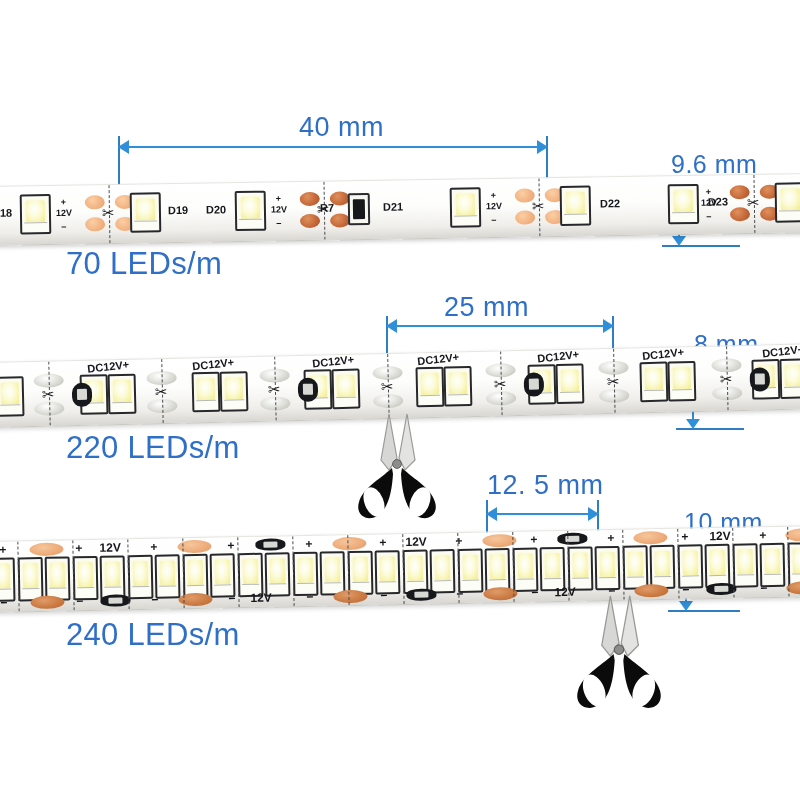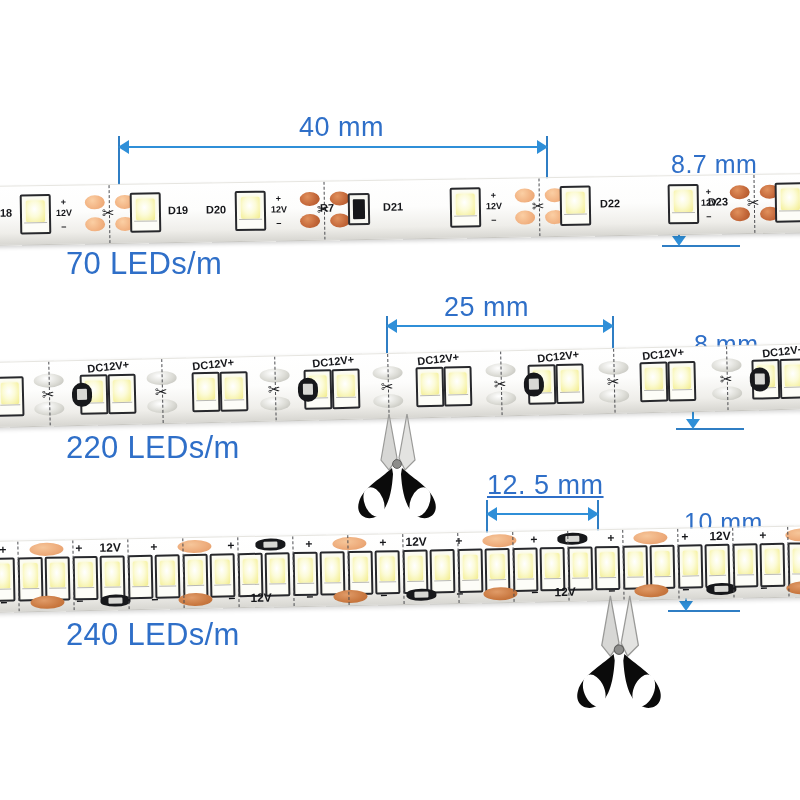--- a/index.html
+++ b/index.html
@@ -163,21 +163,21 @@
 
     <div class="dim-label h" style="left:299px;top:112px;">40 mm</div>
     <div class="ext-line" style="left:118px;top:136px;height:78px;"></div>
     <div class="ext-line" style="left:546px;top:136px;height:78px;"></div>
     <div class="arrow-row" style="left:118px;top:146px;width:430px;">
       <div class="tipL"></div>
         <div class="bar"></div>
         <div class="tipR"></div>
     </div>
 
-    <div class="dim-label v" style="left:671px;top:150px;">8.7 mm</div>
+    <div class="dim-label v" style="left:671px;top:150px;">9.6 mm</div>
     <div class="ext-line-h" style="left:662px;top:186px;width:78px;"></div>
     <div class="ext-line-h" style="left:662px;top:245px;width:78px;"></div>
     <div class="arrow-col" style="left:678px;top:186px;height:60px;">
       <div class="tipT"></div>
         <div class="bar"></div>
         <div class="tipB"></div>
     </div>
 
     <div class="strip" id="pcb60" style="left:-10px;top:186px;width:820px;height:58px;transform:rotate(-0.9deg);transform-origin:left center;">
       <div class="inner" id="inner60">
@@ -417,21 +417,21 @@
           <ellipse cx="29" cy="88" rx="9.5" ry="15.5" fill="#ffffff" transform="rotate(-22 29 88)"></ellipse>
           <path d="M57 54 C70 66 86 74 90 88 C94 101 82 108 72 102 C60 95 57 76 56 60 Z" fill="#0b0b0b"></path>
           <ellipse cx="75" cy="88" rx="9.5" ry="15.5" fill="#ffffff" transform="rotate(22 75 88)"></ellipse>
         </g>
       </svg>
     </div>
   </div>
 
   <div>
 
-    <div class="dim-label h" style="left:487px;top:470px;text-decoration:underline;">12. 5 mm</div>
+    <div class="dim-label h" style="left:487px;top:470px;">12. 5 mm</div>
     <div class="ext-line" style="left:486px;top:500px;height:68px;"></div>
     <div class="ext-line" style="left:597px;top:500px;height:68px;"></div>
     <div class="arrow-row" style="left:486px;top:513px;width:113px;">
       <div class="tipL"></div>
         <div class="bar"></div>
         <div class="tipR"></div>
     </div>
 
     <div class="dim-label v" style="left:684px;top:508px;">10 mm</div>
     <div class="ext-line-h" style="left:668px;top:543px;width:72px;"></div>

